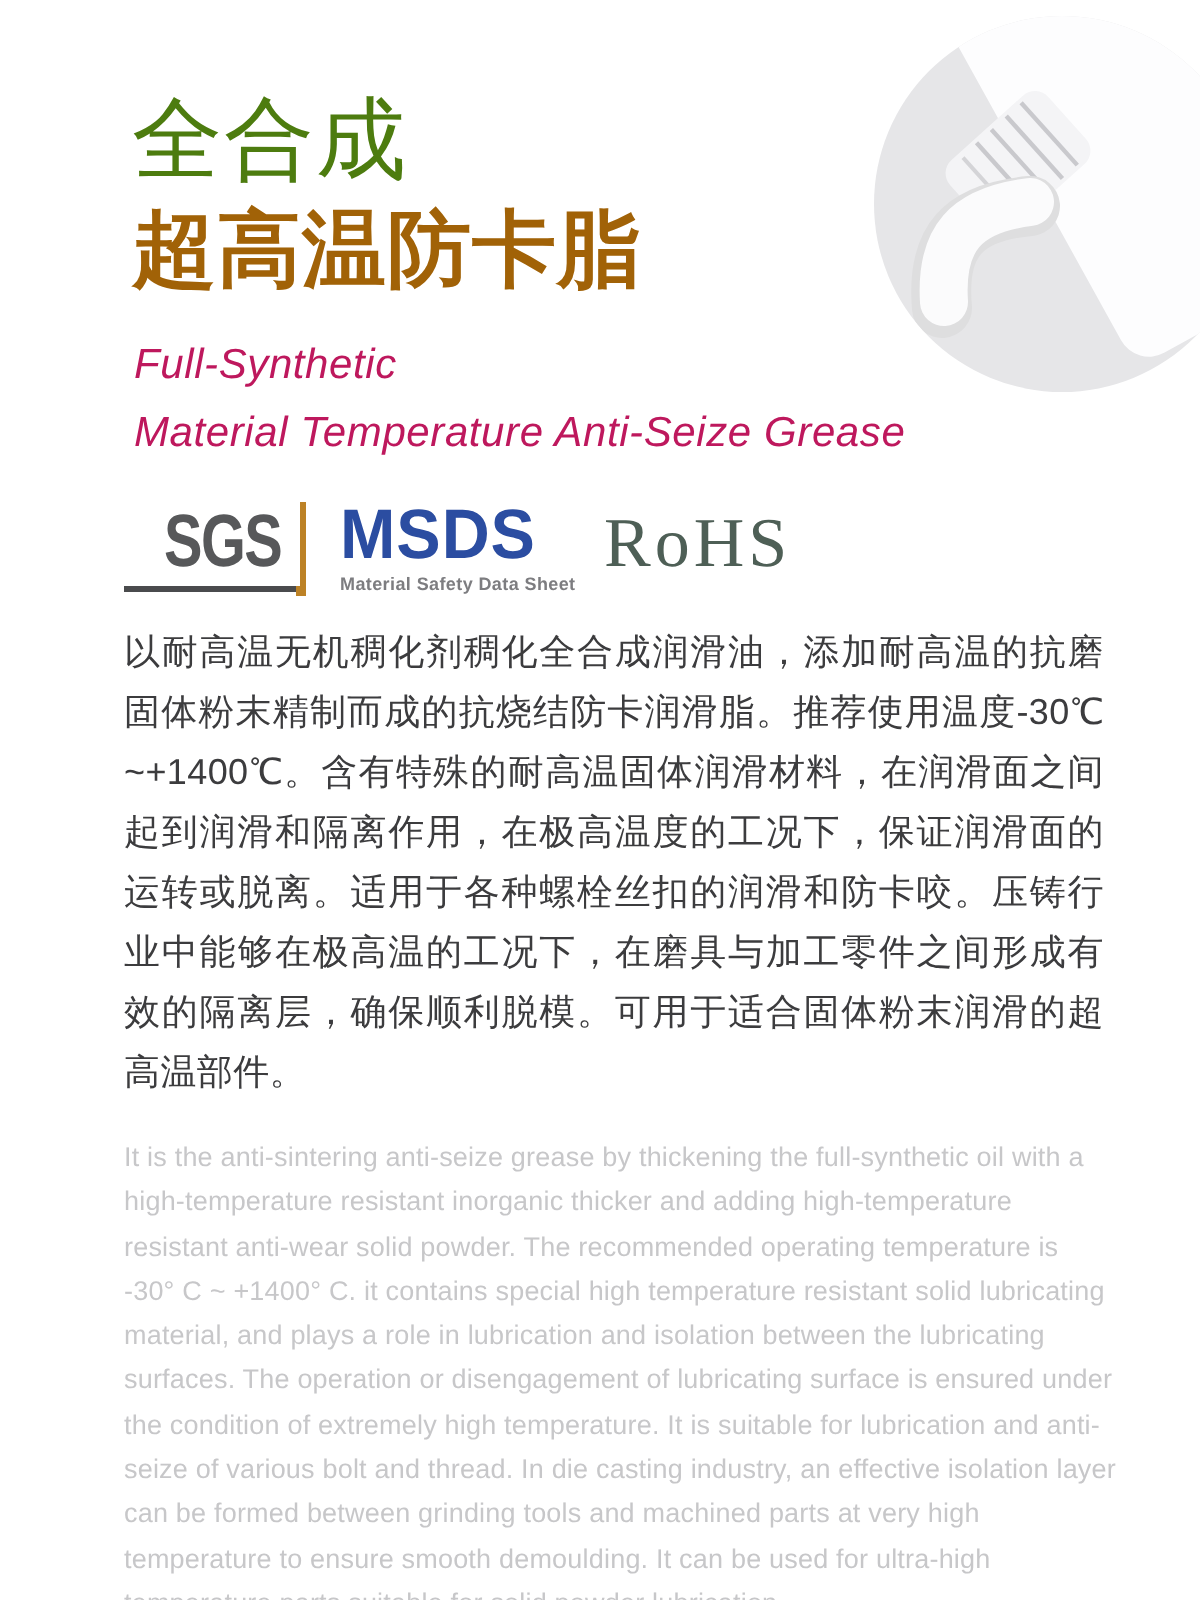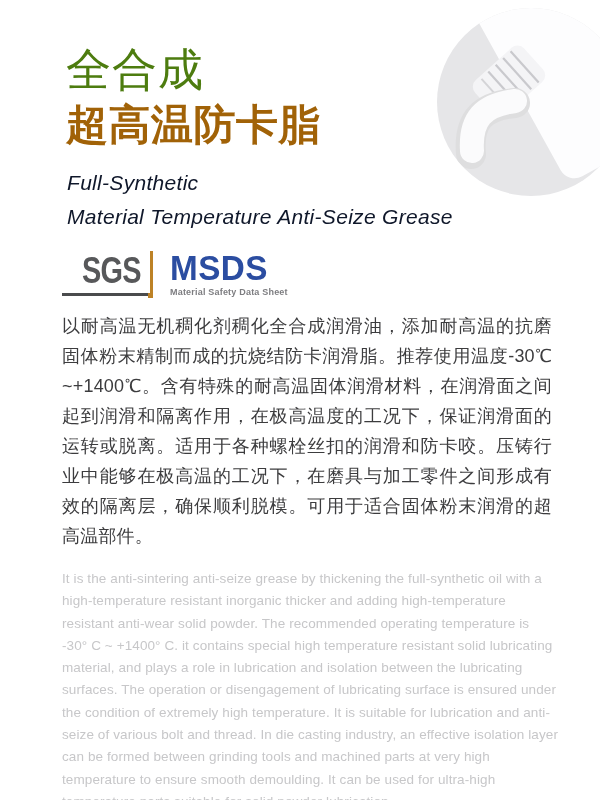--- a/index.html
+++ b/index.html
@@ -14,21 +14,21 @@
     letter-spacing:1px;white-space:nowrap;
   }
   .title-cn2{
     position:absolute;left:66px;top:97px;
     font-size:42px;line-height:56px;font-weight:700;color:#a16207;
     letter-spacing:0.5px;white-space:nowrap;
   }
   .subtitle{
     position:absolute;left:67px;top:166px;width:470px;
     font-size:21px;line-height:34px;font-style:italic;
-    color:#0f172a;letter-spacing:0.3px;
+    color:#be185d;letter-spacing:0.3px;
   }
   
   .product-img{position:absolute;top:0;right:0;}
   
   .logo-row{position:absolute;left:62px;top:250px;width:340px;height:52px;}
   .logo-sgs{position:absolute;left:0;top:0;width:95px;height:50px;}
   .sgs-text{
     position:absolute;left:20px;top:0px;
     font-size:37px;font-weight:700;color:#57585a;letter-spacing:-1px;
     transform:scaleX(0.78);transform-origin:left top;white-space:nowrap;
@@ -104,19 +104,20 @@
     <div class="logo-sgs">
       <div class="sgs-text">SGS</div>
       <div class="sgs-underline"></div>
       <div class="sgs-vline"></div>
       <div class="sgs-dot"></div>
     </div>
     <div class="logo-msds">
       <div class="msds-text">MSDS</div>
       <div class="msds-tagline">Material Safety Data Sheet</div>
     </div>
+    <div class="logo-rohs">RoHS</div>
   </div>
 
   <div class="desc-cn">以耐高温无机稠化剂稠化全合成润滑油，添加耐高温的抗磨固体粉末精制而成的抗烧结防卡润滑脂。推荐使用温度-30℃ ~+1400℃。含有特殊的耐高温固体润滑材料，在润滑面之间起到润滑和隔离作用，在极高温度的工况下，保证润滑面的运转或脱离。适用于各种螺栓丝扣的润滑和防卡咬。压铸行业中能够在极高温的工况下，在磨具与加工零件之间形成有效的隔离层，确保顺利脱模。可用于适合固体粉末润滑的超高温部件。</div>
 
   <div class="desc-en">It is the anti-sintering anti-seize grease by thickening the full-synthetic oil with a high-temperature resistant inorganic thicker and adding high-temperature resistant anti-wear solid powder. The recommended operating temperature is -30° C ~ +1400° C. it contains special high temperature resistant solid lubricating material, and plays a role in lubrication and isolation between the lubricating surfaces. The operation or disengagement of lubricating surface is ensured under the condition of extremely high temperature. It is suitable for lubrication and anti-seize of various bolt and thread. In die casting industry, an effective isolation layer can be formed between grinding tools and machined parts at very high temperature to ensure smooth demoulding. It can be used for ultra-high temperature parts suitable for solid powder lubrication.</div>
 
 </div>
 
 </body></html>

